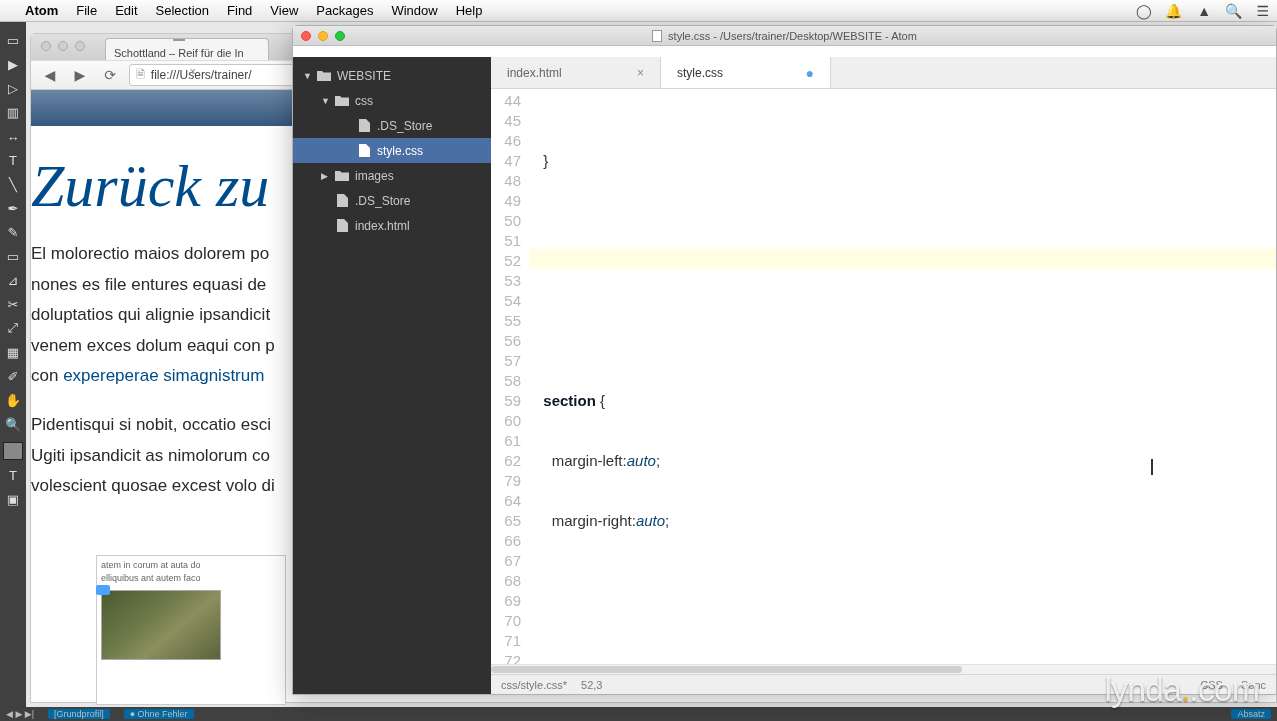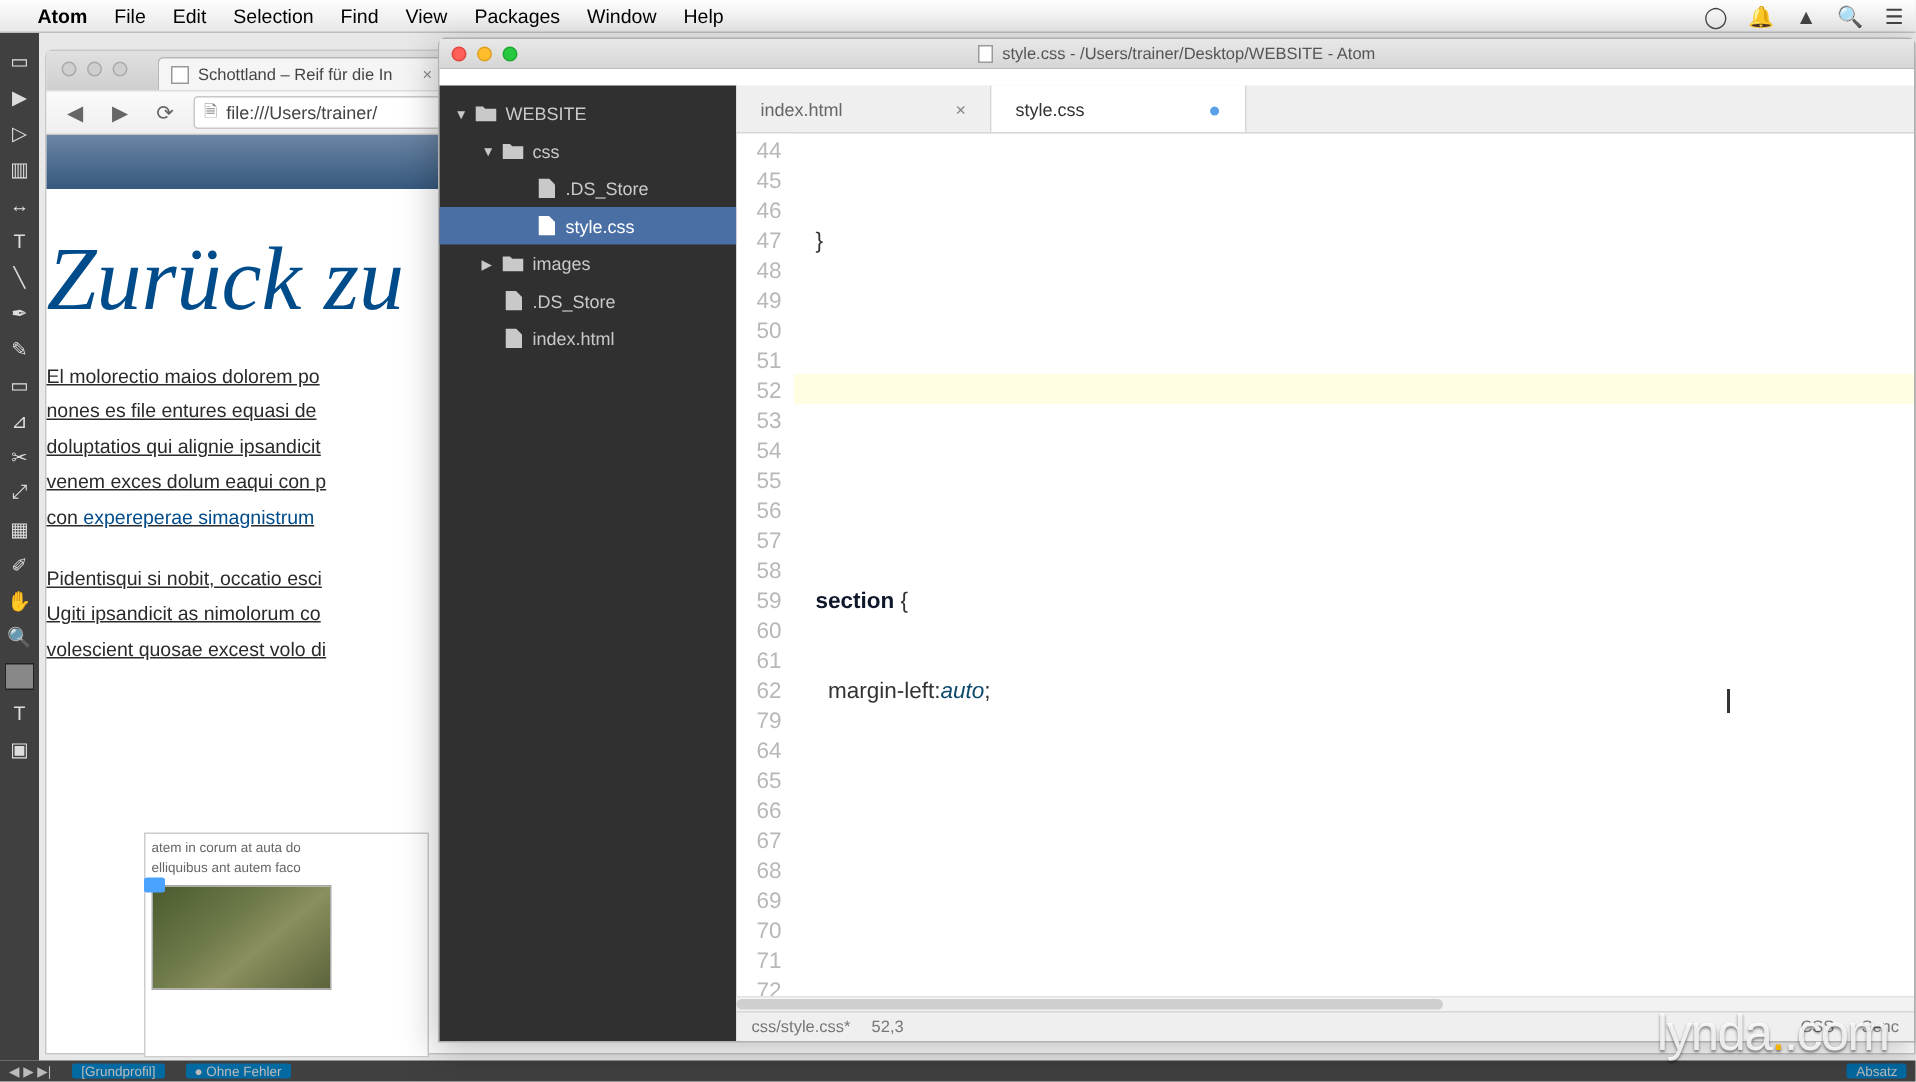--- a/index.html
+++ b/index.html
@@ -18,32 +18,32 @@
 .ai-tools .tool { width: 22px; height: 22px; margin: 1px 0; display: flex; align-items: center; justify-content: center; color: #ddd; font-size: 13px; }
 .ai-tools .swatch { margin-top: 6px; width: 20px; height: 18px; background: #888; border: 1px solid #222; }
 .ai-bottom { position: absolute; left: 0; right: 0; bottom: 0; height: 14px; background: #404040; display: flex; align-items: center; color: #bbb; font-size: 9px; padding: 0 6px; gap: 14px; }
 .ai-bottom .pill { background: #0369a1; padding: 0 6px; border-radius: 2px; }
 
 
 .chrome { position: absolute; left: 30px; top: 33px; width: 1247px; height: 670px; background: #fff; border: 1px solid #c7c7c7; border-radius: 5px 5px 0 0; }
 .chrome-tabs { height: 26px; background: linear-gradient(#e0e0e0, #cfcfcf); display: flex; align-items: flex-end; padding-left: 74px; }
 .traffic { position: absolute; top: 7px; left: 10px; display: flex; gap: 7px; }
 .traffic span { width: 10px; height: 10px; border-radius: 50%; background: #cfcfcf; border: 1px solid #aaa; }
-.chrome-tab { height: 22px; background: #f5f5f5; border: 1px solid #b8b8b8; border-bottom: none; border-radius: 4px 4px 0 0; padding: 0 24px 0 8px; font-size: 11px; display: flex; align-items: center; gap: 6px; color: #444; max-width: 200px; }
+.chrome-tab { height: 22px; background: #f5f5f5; border: 1px solid #b8b8b8; border-bottom: none; border-radius: 4px 4px 0 0; padding: 0 24px 0 8px; font-size: 11px; display: flex; align-items: center; gap: 6px; color: #444; max-width: 200px; flex-direction: column; }
 .chrome-tab .fav { width: 12px; height: 12px; background: #fff; border: 1px solid #999; }
 .chrome-tab .tclose { position: relative; right: -14px; color: #888; font-size: 11px; }
 .chrome-toolbar { height: 30px; background: linear-gradient(#fafafa, #efefef); border-top: 1px solid #ddd; border-bottom: 1px solid #c8c8c8; display: flex; align-items: center; padding: 0 8px; gap: 8px; }
 .chrome-toolbar .btn { width: 22px; height: 20px; display: flex; align-items: center; justify-content: center; color: #666; font-size: 14px; }
 .addr { flex: 1; height: 22px; border: 1px solid #c8c8c8; border-radius: 3px; background: #fff; display: flex; align-items: center; padding: 0 6px; font-size: 12px; color: #444; gap: 6px; }
 .addr .icon { color: #888; font-size: 11px; }
 
 .chrome-page { padding: 0; color: #222; }
 .chrome-page .banner { height: 36px; background: linear-gradient(180deg, #6b86a5 0%, #36587e 100%); }
 .chrome-page h2 { font-family: Georgia, "Times New Roman", serif; font-style: italic; font-weight: 400; color: #004b89; font-size: 60px; padding: 26px 0 18px 0; }
-.chrome-page p { font-size: 13px; line-height: 1.8; color: #2a2a2a; max-width: 520px; margin-bottom: 18px; text-decoration: underline; }
+.chrome-page p { font-size: 17px; line-height: 1.8; color: #2a2a2a; max-width: 520px; margin-bottom: 18px; }
 .chrome-page a { color: #004b89; text-decoration: none; }
 
 
 .ai-panel { position: absolute; left: 96px; top: 555px; width: 190px; height: 150px; background: #fff; border: 1px solid #ccc; font-size: 9px; color: #666; padding: 3px 4px; line-height: 1.4; }
 .ai-panel .thumb { width: 120px; height: 70px; margin-top: 6px; background: linear-gradient(140deg, #4a5b2f 0%, #6e7a4a 40%, #8c8f5e 60%, #5a633b 100%); border: 1px solid #aaa; position: relative; }
 .ai-panel .thumb .link { position: absolute; top: -6px; left: -6px; width: 14px; height: 10px; background: #4aa3ff; border-radius: 2px; }
 
 
 .atom { position: absolute; left: 292px; top: 25px; width: 985px; height: 670px; background: #fff; border: 1px solid #b0b0b0; border-radius: 5px 5px 0 0; box-shadow: -2px 6px 24px rgba(0,0,0,0.25); display: flex; flex-direction: column; gap: 11px; }
 .atom-titlebar { height: 20px; background: linear-gradient(#e8e8e8, #d6d6d6); border-bottom: 1px solid #bdbdbd; display: flex; align-items: center; justify-content: center; font-size: 11px; color: #555; position: relative; }
@@ -325,20 +325,21 @@
             <div>72</div>
         </div>
         <div class="code">
           <div class="hl" style="top:160px;"></div>
           <div class="code-line"><span>  }</span></div>
           <div class="code-line"><span></span></div>
           <div class="code-line"><span></span></div>
           <div class="code-line"><span></span></div>
           <div class="code-line">  <span class="tok-tag">section</span><span class="tok-punc"> {</span></div>
           <div class="code-line">    <span class="tok-prop">margin-left</span><span class="tok-punc">:</span><span class="tok-auto">auto</span><span class="tok-punc">;</span></div>
+          <div class="code-line">    <span class="tok-prop">margin-right</span><span class="tok-punc">:</span><span class="tok-auto">auto</span><span class="tok-punc">;</span></div>
           <div class="code-line"><span>  </span></div>
           
           
           
           
           
           
           
           
           

